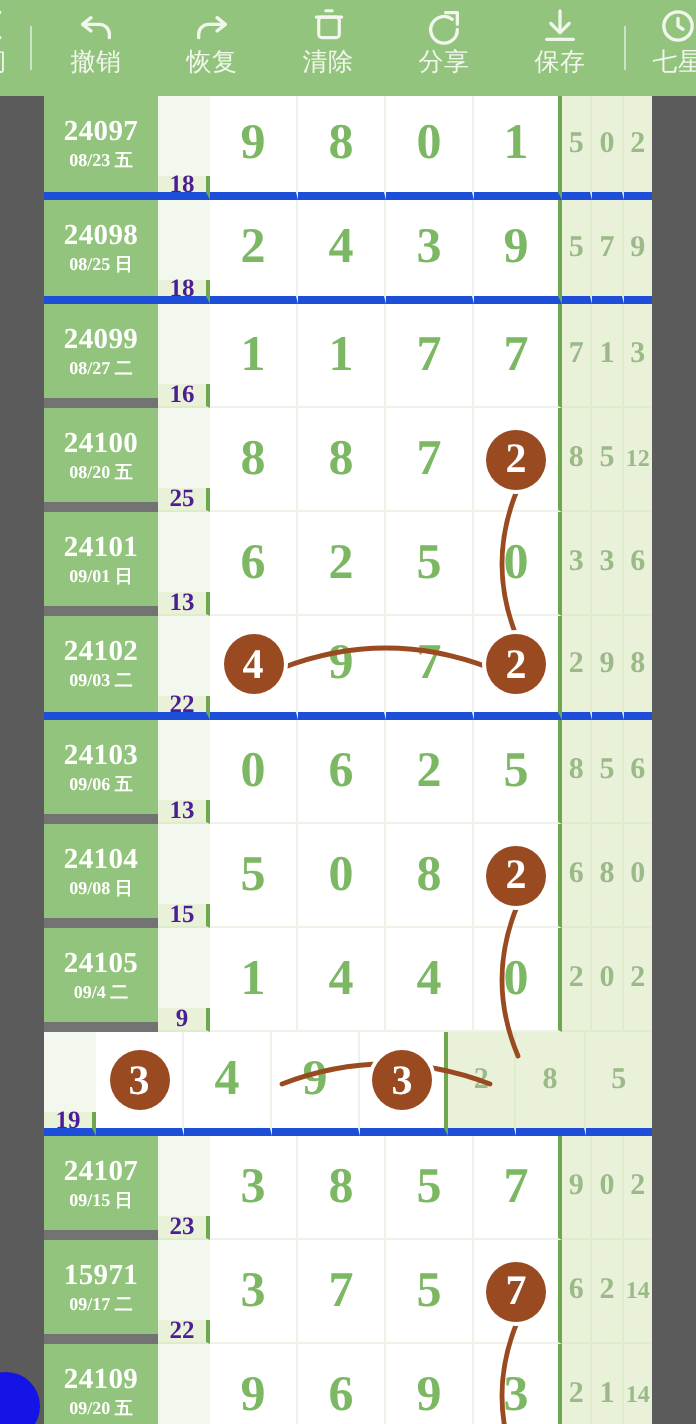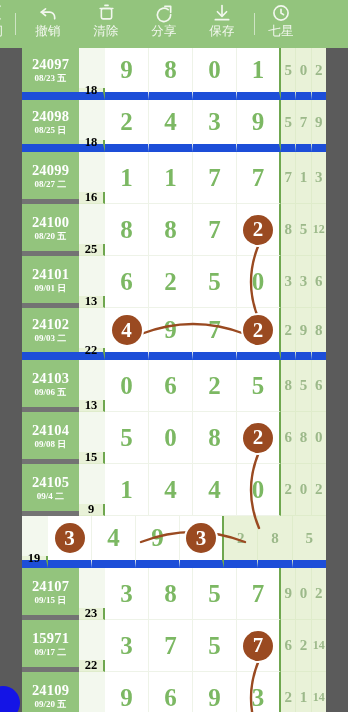--- a/index.html
+++ b/index.html
@@ -54,21 +54,21 @@
   }
   .id-no{ font-family:"Liberation Serif","DejaVu Serif",serif; font-weight:bold; font-size:14.5px; line-height:16px; letter-spacing:.2px;}
   .id-dt{ font-family:"Liberation Serif","DejaVu Serif",serif; font-weight:bold; font-size:9px; line-height:11px; margin-top:1px;text-align:center; }
 
   
   .c-s{
     flex:0 0 26px; background:#e9f2d8;
     border-right:2px solid #6fa74f;
     border-bottom:1px solid #dfeccb;
     display:flex; align-items:center; justify-content:center;
-    color:#000000; font-size:12.5px;
+    color:#4c1d95; font-size:12.5px;
     font-family:"Liberation Serif","DejaVu Serif",serif; font-weight:bold;margin-top:40px;
   }
 
   
   .c-d{
     flex:0 0 44px; background:#ffffff;
     border-right:1px solid #eef3e8;
     border-bottom:1px solid #eef3e8;
     display:flex; align-items:center; justify-content:center;
     color:#7cb863;
@@ -85,21 +85,21 @@
     border-bottom:1px solid #dfeccb;
     display:flex; align-items:center; justify-content:center;
     color:#9cb98a;
     font-family:"Liberation Serif","DejaVu Serif",serif;
     font-weight:bold; font-size:15px;
   }
   .c-r.small{ font-size:12px; }
   .c-r:last-child{ border-right:none; }
 
   
-  .row.sep .c-id,.row.sep .c-s,.row.sep .c-d,.row.sep .c-r{ border-bottom:8px solid #1d4ed8; }
+  .row.sep .c-id,.row.sep .c-s,.row.sep .c-d,.row.sep .c-r{ border-bottom:4px solid #1d4ed8; }
 
   
   .mark{
     width:30px; height:30px; border-radius:50%;
     background:#9a4a21; color:#fff;
     display:flex; align-items:center; justify-content:center;
     font-size:21px; line-height:1;
     box-shadow:0 0 0 2px #ffffff;
     position:relative; z-index:6;
   }
@@ -133,20 +133,29 @@
   <div class="tb-item">
     <span class="tb-ico">
       <svg width="20" height="20" viewBox="0 0 24 24" fill="none" stroke="#f2f7ee" stroke-width="2" stroke-linecap="round" stroke-linejoin="round">
           <path d="M9 7 L4 11 L9 15"></path>
           <path d="M4 11 H14 a6 6 0 0 1 6 6 v2"></path>
         </svg>
     </span>
     <span class="tb-lab">撤销</span>
   </div>
 
+  <div class="tb-item">
+    <span class="tb-ico">
+      <svg width="20" height="20" viewBox="0 0 24 24" fill="none" stroke="#f2f7ee" stroke-width="2" stroke-linecap="round" stroke-linejoin="round">
+          <path d="M15 7 L20 11 L15 15"></path>
+          <path d="M20 11 H10 a6 6 0 0 0 -6 6 v2"></path>
+        </svg>
+    </span>
+    <span class="tb-lab">恢复</span>
+  </div>
 
   <div class="tb-item">
     <span class="tb-ico">
       <svg width="19" height="19" viewBox="0 0 24 24" fill="none" stroke="#f2f7ee" stroke-width="2" stroke-linecap="round" stroke-linejoin="round">
           <path d="M10 3 h4"></path>
           <path d="M4 7 h16"></path>
           <rect x="5.5" y="7" width="13" height="13" rx="2"></rect>
         </svg>
     </span>
     <span class="tb-lab">清除</span>

